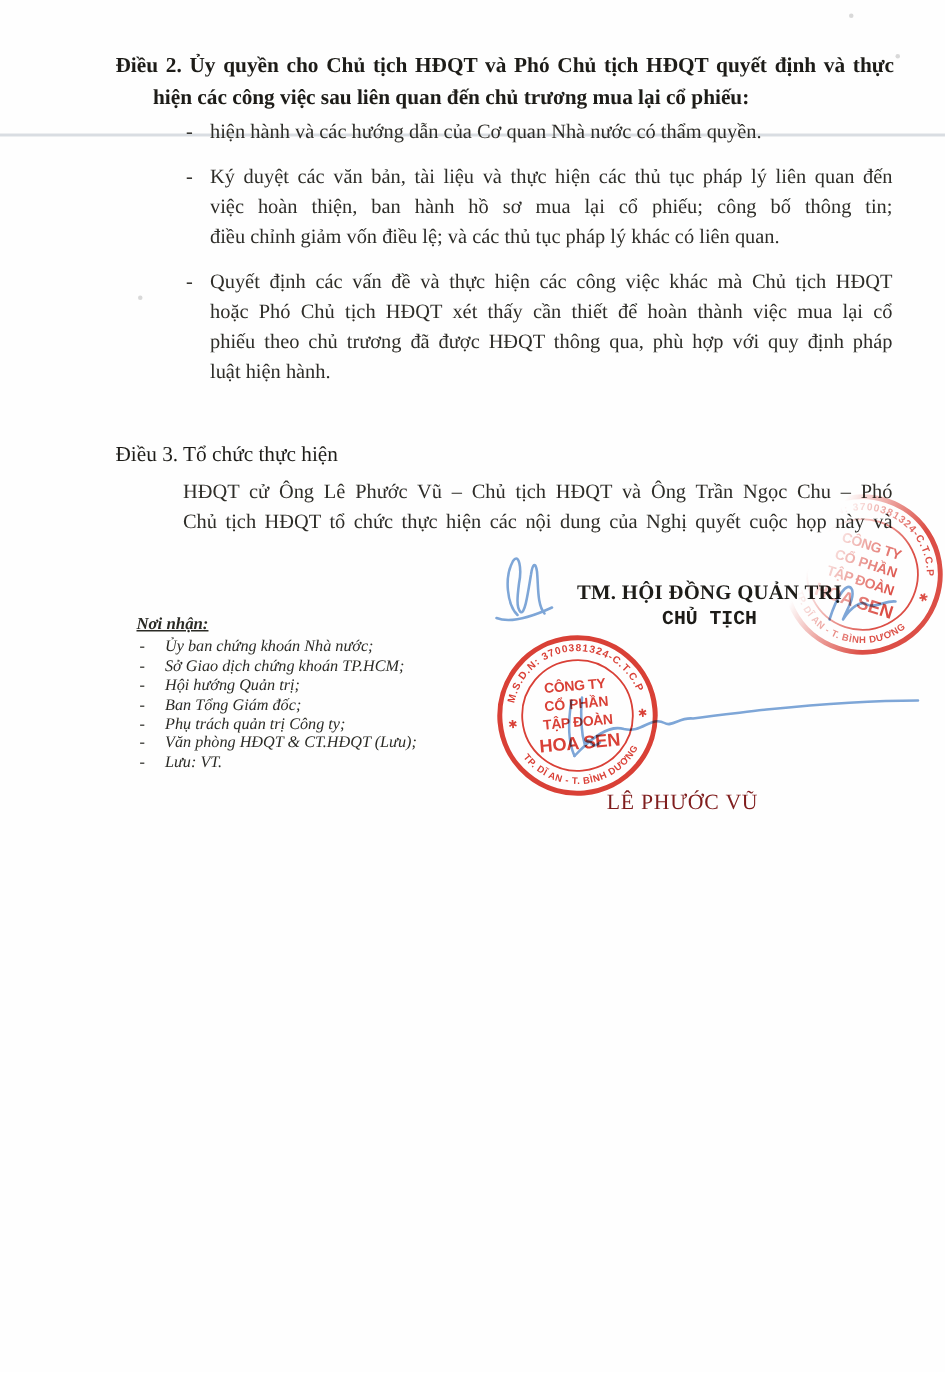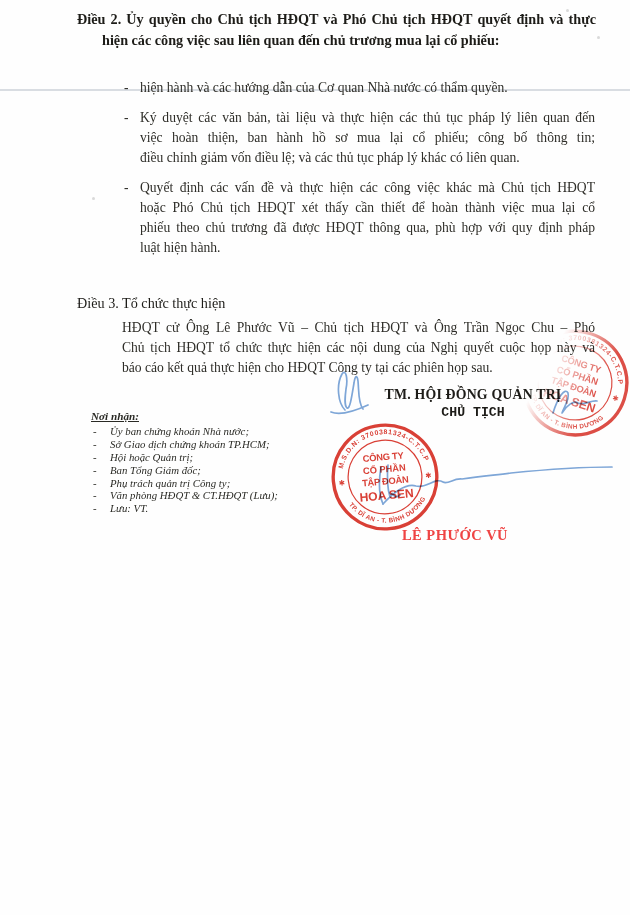--- a/index.html
+++ b/index.html
@@ -31,21 +31,21 @@
     font-weight:normal;font-size:14.2px;color:#1d1c18;}
 
   .para3{position:absolute;left:122px;top:318px;width:473px;
     font-size:13.6px;line-height:20px;}
 
   .tm-block{position:absolute;left:366px;top:387px;width:214px;text-align:center;
     font-weight:bold;color:#1d1c18;}
   .tm-line1{font-size:13.8px;letter-spacing:.2px;white-space:nowrap;}
   .tm-line2{font-size:13.2px;margin-top:2px;font-family:Liberation Mono, monospace;}
   .signer{position:absolute;left:350px;top:527px;width:210px;text-align:center;
-    font-weight:bold;font-size:14.5px;letter-spacing:.5px;color:#ef4444;white-space:nowrap;}
+    font-weight:normal;font-size:14.5px;letter-spacing:.5px;color:#7f1d1d;white-space:nowrap;}
 
   
   .recipients{position:absolute;left:91px;top:410px;width:230px;
     font-style:italic;font-size:10.8px;line-height:12.9px;color:#2a2a25;}
   .recipients .head{font-weight:bold;text-decoration:underline;font-size:11.2px;margin-bottom:2px;}
   .rcpt{position:relative;padding-left:19px;}
   .rcpt .dash{position:absolute;left:2px;top:0;font-style:normal;}
 
   
   .seal{position:absolute;mix-blend-mode:multiply;}
@@ -64,21 +64,21 @@
 </head>
 <body>
 
 <div class="page">
 
   <div class="scanline"></div>
   <div class="speck" style="left:92px;top:197px;"></div>
   <div class="speck" style="left:597px;top:36px;"></div>
   <div class="speck" style="left:566px;top:9px;"></div>
 
-  <div class="article-head" style="top:9px;">
+  <div class="article-head" style="top:34px;">
     <div class="jline">Điều 2. Ủy quyền cho Chủ tịch HĐQT và Phó Chủ tịch HĐQT quyết định và thực</div>
     <div class="jlast hang">hiện các công việc sau liên quan đến chủ trương mua lại cổ phiếu:</div>
   </div>
 
   <div class="bullets">
     <div class="bullet">
       <span class="dash">-</span>
       <div class="jlast">hiện hành và các hướng dẫn của Cơ quan Nhà nước có thẩm quyền.</div>
     </div>
     <div class="bullet">
@@ -93,34 +93,33 @@
       <div class="jline">hoặc Phó Chủ tịch HĐQT xét thấy cần thiết để hoàn thành việc mua lại cổ</div>
       <div class="jline">phiếu theo chủ trương đã được HĐQT thông qua, phù hợp với quy định pháp</div>
       <div class="jlast">luật hiện hành.</div>
     </div>
   </div>
 
   <div class="dieu3-head">Điều 3. Tổ chức thực hiện</div>
   <div class="para3">
     <div class="jline">HĐQT cử Ông Lê Phước Vũ – Chủ tịch HĐQT và Ông Trần Ngọc Chu – Phó</div>
     <div class="jline">Chủ tịch HĐQT tổ chức thực hiện các nội dung của Nghị quyết cuộc họp này và</div>
-    <div class="jlast">báo cáo kết quả thực hiện cho HĐQT Công ty tại các phiên họp sau.</div>
   </div>
 
   <div class="tm-block">
     <div class="tm-line1">TM. HỘI ĐỒNG QUẢN TRỊ</div>
     <div class="tm-line2">CHỦ TỊCH</div>
   </div>
   <div class="signer">LÊ PHƯỚC VŨ</div>
 
   <div class="recipients">
     <div class="head">Nơi nhận:</div>
     <div class="rcpt"><span class="dash">-</span><span>Ủy ban chứng khoán Nhà nước;</span></div>
     <div class="rcpt"><span class="dash">-</span><span>Sở Giao dịch chứng khoán TP.HCM;</span></div>
-    <div class="rcpt"><span class="dash">-</span><span>Hội hoặc Quản trị;</span></div>
+    <div class="rcpt"><span class="dash">-</span><span>Hội hướng Quản trị;</span></div>
     <div class="rcpt"><span class="dash">-</span><span>Ban Tổng Giám đốc;</span></div>
     <div class="rcpt"><span class="dash">-</span><span>Phụ trách quản trị Công ty;</span></div>
     <div class="rcpt"><span class="dash">-</span><span>Văn phòng HĐQT &amp; CT.HĐQT (Lưu);</span></div>
     <div class="rcpt"><span class="dash">-</span><span>Lưu: VT.</span></div>
   </div>
 
   <svg width="0" height="0" style="position:absolute" aria-hidden="true">
     <defs>
       <path id="arcTop" d="M 14,60 A 46,46 0 1 1 106,60" fill="none"></path>
       <path id="arcBot" d="M 11,60 A 49,49 0 0 0 109,60" fill="none"></path>

